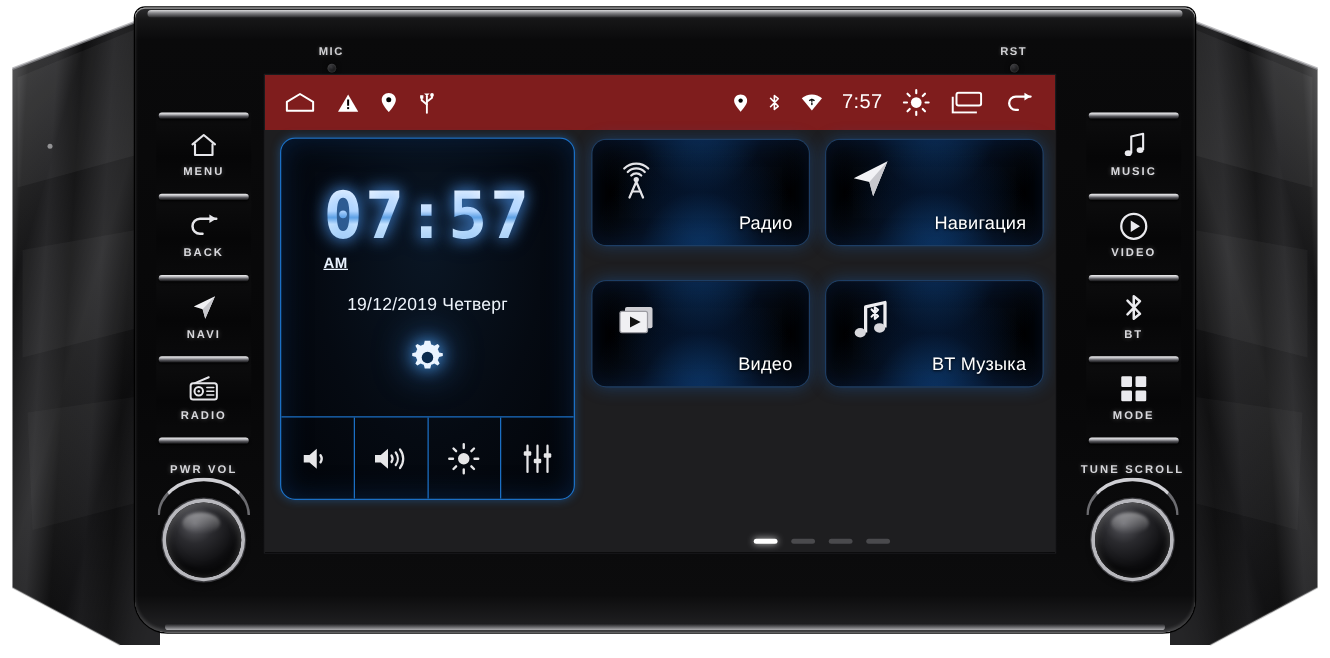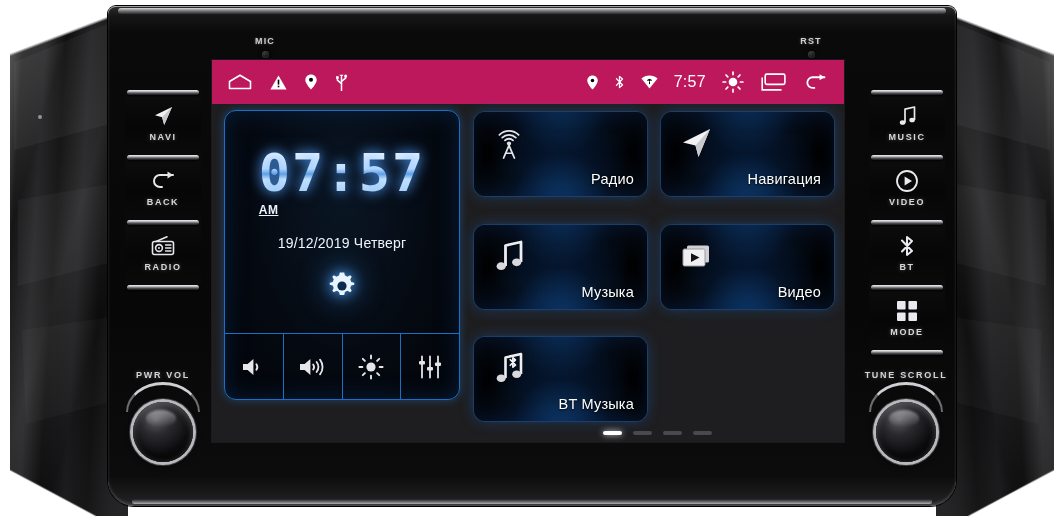--- a/index.html
+++ b/index.html
@@ -225,21 +225,21 @@
     height: 382px;
     background: #000;
     overflow: hidden;
     box-shadow: 0 0 0 1px #1a1a1c, 0 0 12px rgba(0,0,0,.9) inset;
   }
 
   
   #statusbar {
     position: relative;
     height: 44px;
-    background: #be185d;
+    background: #7f1d1d;
     display: flex;
     padding: 0 16px;
     gap: 32px;
   }
   .sb-left { display: flex; align-items: center; gap: 18px; }
   .sb-right {
     display: flex; align-items: center; gap: 16px;
     margin-left: auto;
   }
   .sb-ico {
@@ -488,39 +488,49 @@
       <span>MIC</span>
       <span class="hole"></span>
     </div>
     <div class="sensor rst">
       <span>RST</span>
       <span class="hole"></span>
     </div>
 
     <div class="btn-col left">
 
+      <div class="hard-btn">
+        <span class="glyph">
+          <svg width="24" height="22" viewBox="0 0 24 22" fill="none" stroke="#e6e6ea" stroke-width="1.7" stroke-linejoin="round" stroke-linecap="round">
+            <path d="M3 10.5 L12 3 L21 10.5"></path>
+            <path d="M5 10.5 V19 H19 V10.5"></path>
+            <path d="M12 6.2 L18.2 11.3 V18 H5.8 V11.3 Z" fill="#e6e6ea" stroke="none" opacity="0"></path>
+          </svg>
+        </span>
+        <span class="lbl">MENU</span>
+      </div>
+
+      <div class="hard-btn">
+        <span class="glyph">
+          <svg width="26" height="20" viewBox="0 0 26 20" fill="none" stroke="#e6e6ea" stroke-width="2" stroke-linecap="round" stroke-linejoin="round">
+            <path d="M23 4 H10 a6 6 0 0 0 0 12 h2"></path>
+            <path d="M23 4 L17.5 0.6 L17.5 7.4 Z" fill="#e6e6ea" stroke="none"></path>
+          </svg>
+        </span>
+        <span class="lbl">BACK</span>
+      </div>
 
       <div class="hard-btn">
         <span class="glyph">
           <svg width="24" height="24" viewBox="0 0 24 24">
             <path d="M21 3 L4 11.2 L11.1 13.3 L13.2 21 Z" fill="#f0f0f3"></path>
             <path d="M21 3 L11.1 13.3 L13.2 21 Z" fill="#c6c6cb"></path>
           </svg>
         </span>
         <span class="lbl">NAVI</span>
-      </div>
-
-      <div class="hard-btn">
-        <span class="glyph">
-          <svg width="26" height="20" viewBox="0 0 26 20" fill="none" stroke="#e6e6ea" stroke-width="2" stroke-linecap="round" stroke-linejoin="round">
-            <path d="M23 4 H10 a6 6 0 0 0 0 12 h2"></path>
-            <path d="M23 4 L17.5 0.6 L17.5 7.4 Z" fill="#e6e6ea" stroke="none"></path>
-          </svg>
-        </span>
-        <span class="lbl">BACK</span>
       </div>
 
       <div class="hard-btn">
         <span class="glyph">
           <svg width="26" height="22" viewBox="0 0 26 22" fill="none" stroke="#e6e6ea" stroke-width="1.6">
             <rect x="2.5" y="6.5" width="21" height="13" rx="2"></rect>
             <circle cx="9" cy="13" r="3.4"></circle>
             <circle cx="9" cy="13" r="1" fill="#e6e6ea" stroke="none"></circle>
             <path d="M15.5 10 H21 M15.5 13 H21 M15.5 16 H21" stroke-width="1.3" stroke-linecap="round"></path>
             <path d="M6 6.5 L17 1.8" stroke-width="1.6" stroke-linecap="round"></path>
@@ -737,30 +747,20 @@
           <div class="tile">
             <span class="tile-icon">
               <svg width="36" height="36" viewBox="0 0 36 36">
                 <path d="M32 4 L5 17.5 L17.5 20.5 L20.5 32 Z" fill="#f2f2f5"></path>
                 <path d="M32 4 L17.5 20.5 L20.5 32 Z" fill="#c8c8cd"></path>
               </svg>
             </span>
             <span class="tile-label">Навигация</span>
           </div>
 
-          <div class="tile">
-            <span class="tile-icon">
-              <svg width="36" height="36" viewBox="0 0 36 36">
-                <path d="M14.5 28 V7.5 L30 4 V24" fill="none" stroke="#eeeef1" stroke-width="2.8" stroke-linejoin="round"></path>
-                <ellipse cx="10.2" cy="28.2" rx="4.6" ry="3.9" fill="#d8d8dd"></ellipse>
-                <ellipse cx="25.7" cy="24.3" rx="4.6" ry="3.9" fill="#d8d8dd"></ellipse>
-              </svg>
-            </span>
-            <span class="tile-label">Музыка</span>
-          </div>
 
           <div class="tile">
             <span class="tile-icon">
               <svg width="38" height="34" viewBox="0 0 38 34">
                 <rect x="10" y="6.5" width="22" height="17" rx="1.6" fill="#cfcfd4"></rect>
                 <rect x="6" y="10" width="22" height="17" rx="1.6" fill="#f0f0f3" stroke="#9c9ca2" stroke-width="1"></rect>
                 <path d="M14 14.2 L22.5 18.6 L14 23 Z" fill="#111"></path>
               </svg>
             </span>
             <span class="tile-label">Видео</span>

